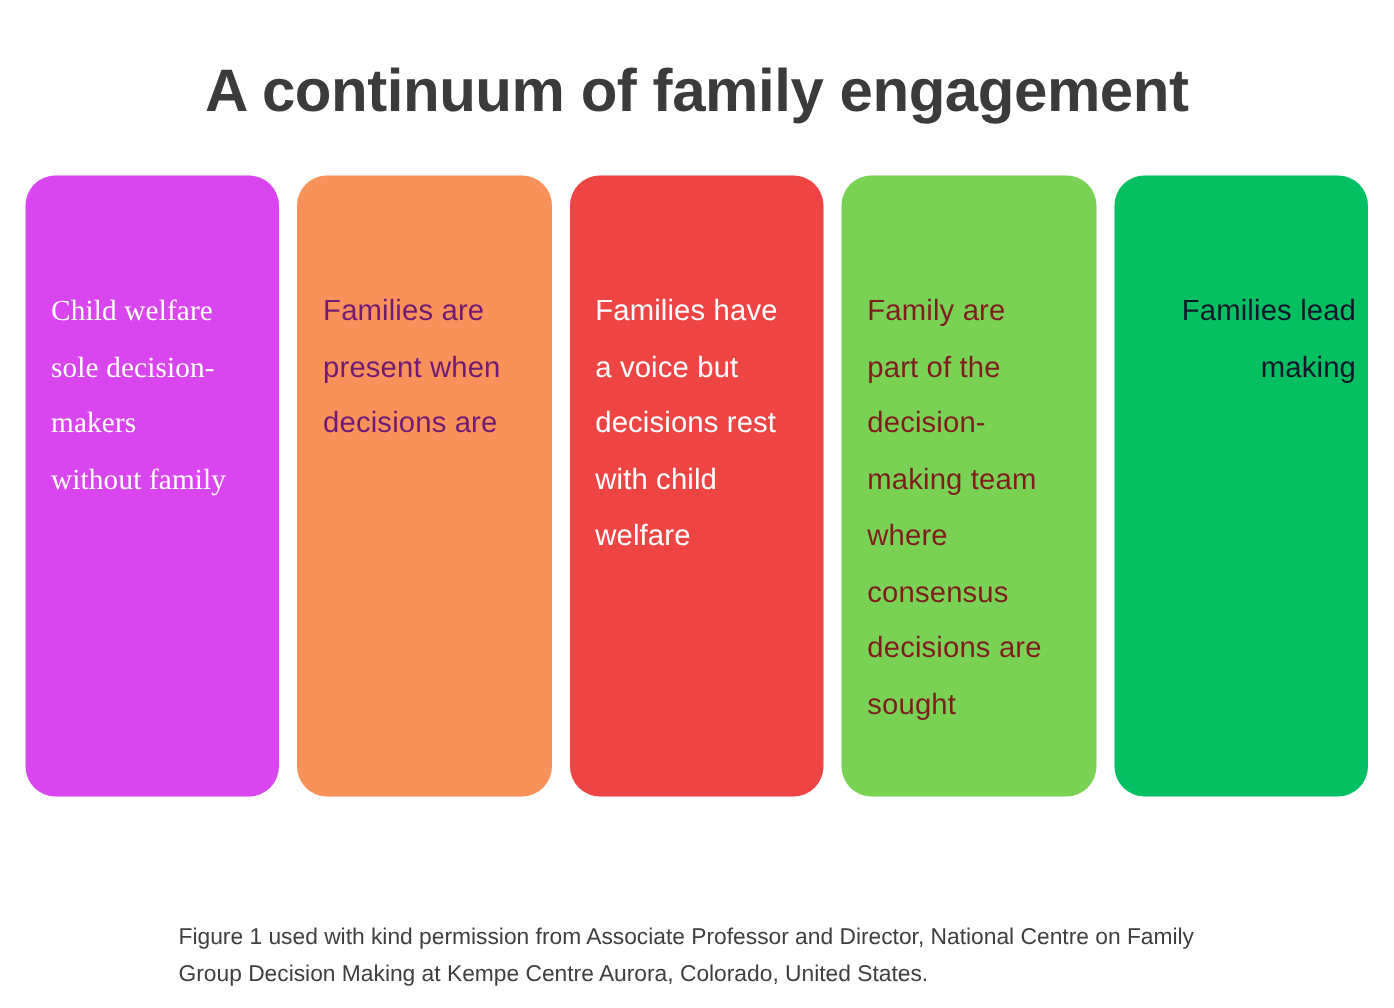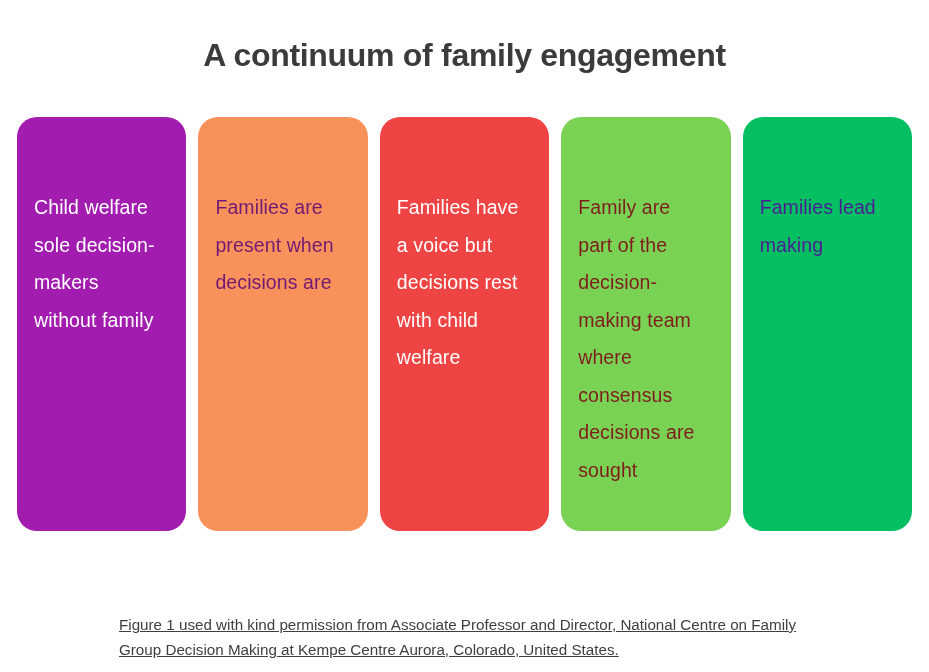--- a/index.html
+++ b/index.html
@@ -14,21 +14,21 @@
     overflow: hidden;
     position: relative;
   }
 
   .page-title {
     position: absolute;
     top: 8px;
     left: 0;
     width: 929px;
     text-align: center;
-    font-size: 32px;
+    font-size: 40px;
     font-weight: bold;
     color: #3b3b3b;
     letter-spacing: -0.3px;
     line-height: 52px;
   }
 
   .continuum {
     position: absolute;
     top: 117px;
     left: 17px;
@@ -64,34 +64,33 @@
   }
 
   .figure-caption {
     position: absolute;
     top: 612px;
     left: 119px;
     width: 760px;
     font-size: 15.2px;
     line-height: 25px;
     color: #3f3f3f;
-    text-decoration: underline;
   }
   .figure-caption .ln {
     display: block;
   }
 </style>
 </head>
 <body style="background: rgb(255, 255, 255);">
 
 <h1 class="page-title" style="color: rgb(59, 59, 59);">A continuum of family engagement</h1>
 
 <div class="continuum">
 
-  <div class="band" style="background: #a21caf;">
+  <div class="band" style="background: #d946ef; font-family: Liberation Serif, serif;">
     <div class="band-text" style="color: rgb(255, 255, 255);">
       <span class="ln">Child welfare</span>
       <span class="ln">sole decision-</span>
       <span class="ln">makers</span>
       <span class="ln">without family</span>
     </div>
   </div>
 
   <div class="band" style="background: rgb(249, 146, 90);">
     <div class="band-text" style="color: #701a75;">
@@ -118,21 +117,21 @@
       <span class="ln">decision-</span>
       <span class="ln">making team</span>
       <span class="ln">where</span>
       <span class="ln">consensus</span>
       <span class="ln">decisions are</span>
       <span class="ln">sought</span>
     </div>
   </div>
 
   <div class="band" style="background: rgb(4, 192, 99);">
-    <div class="band-text" style="color: #4c1d95;">
+    <div class="band-text" style="color: #0f172a; text-align: right;">
       <span class="ln">Families lead</span>
       <span class="ln">making</span>
     </div>
   </div>
 
 </div>
 
 <div class="figure-caption">
   <span class="ln">Figure 1 used with kind permission from Associate Professor and Director, National Centre on Family</span>
   <span class="ln">Group Decision Making at Kempe Centre Aurora, Colorado, United States.</span>

